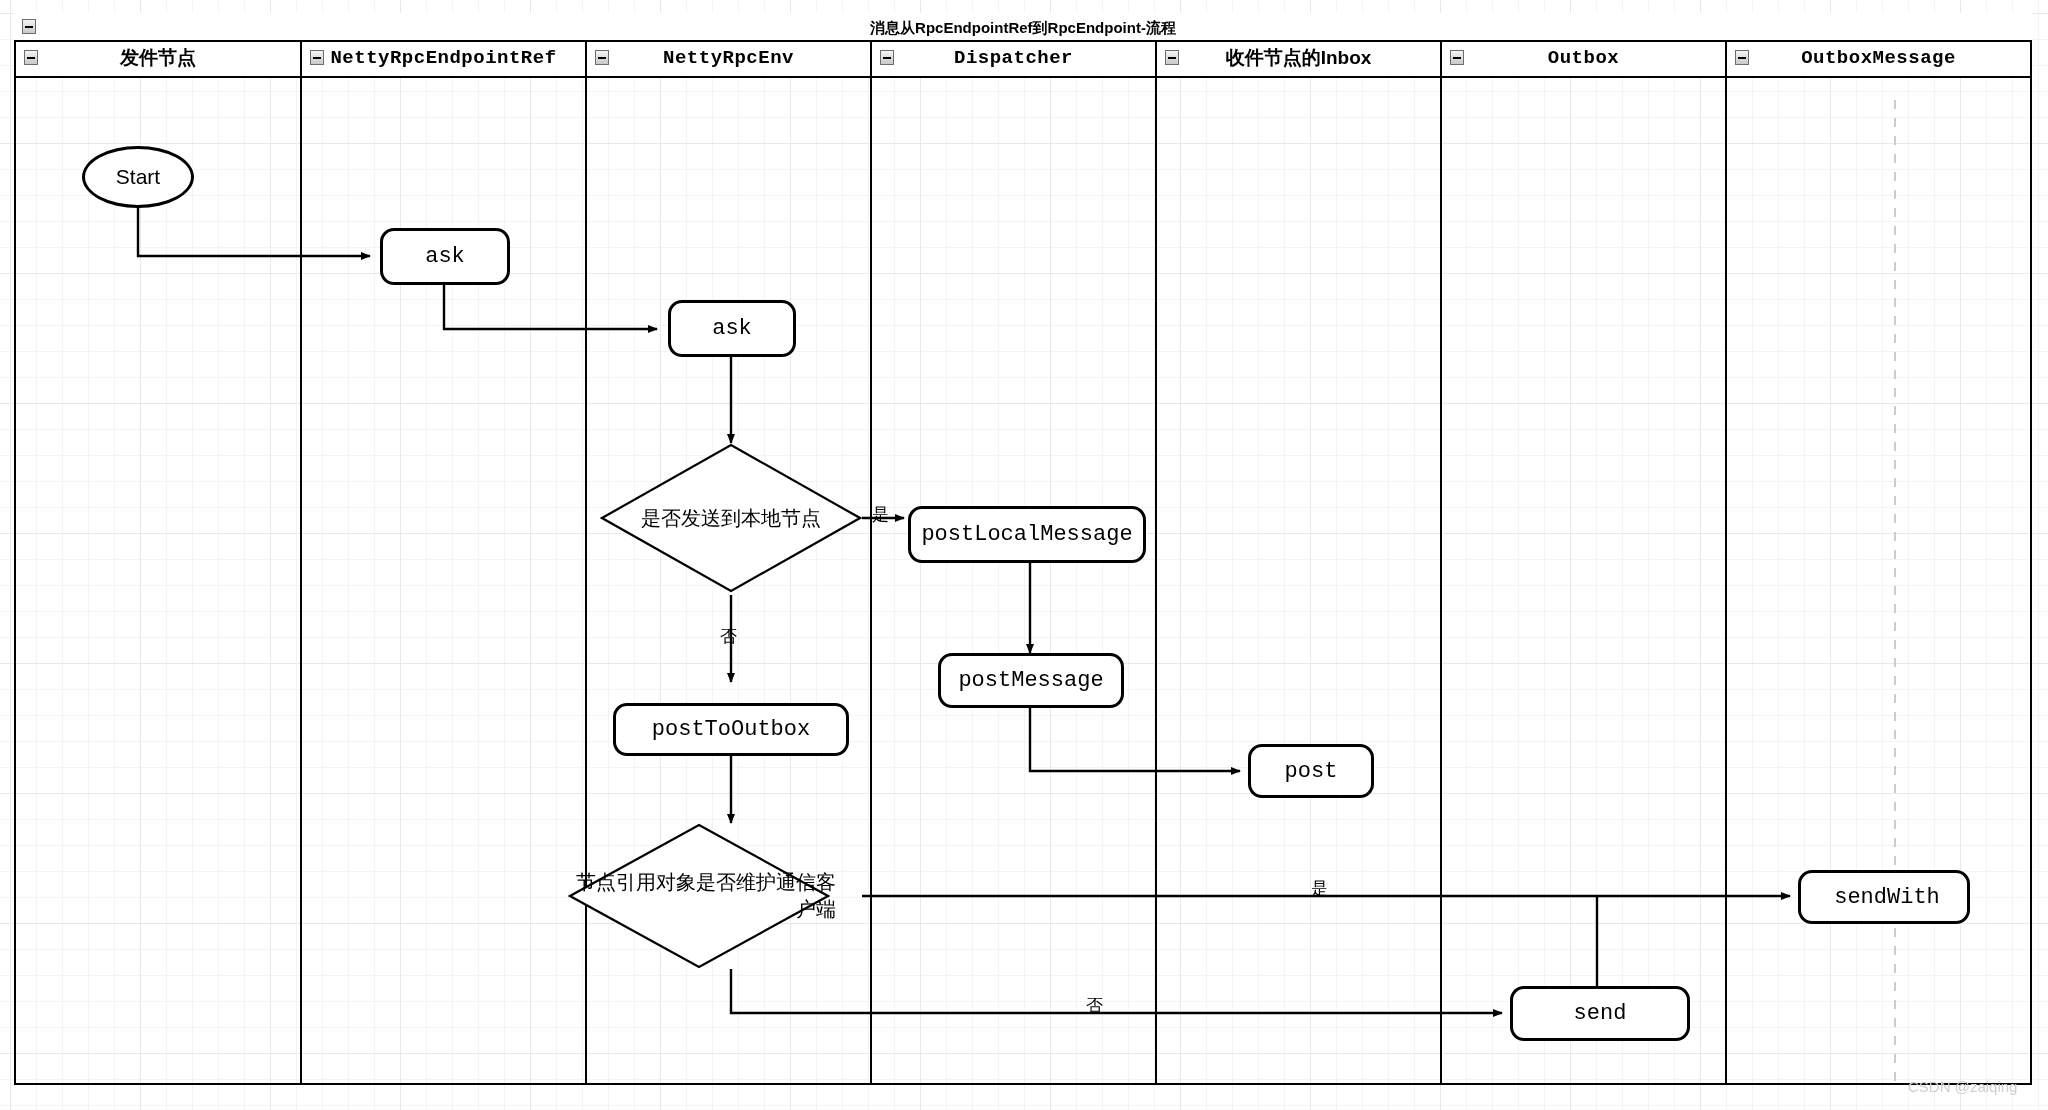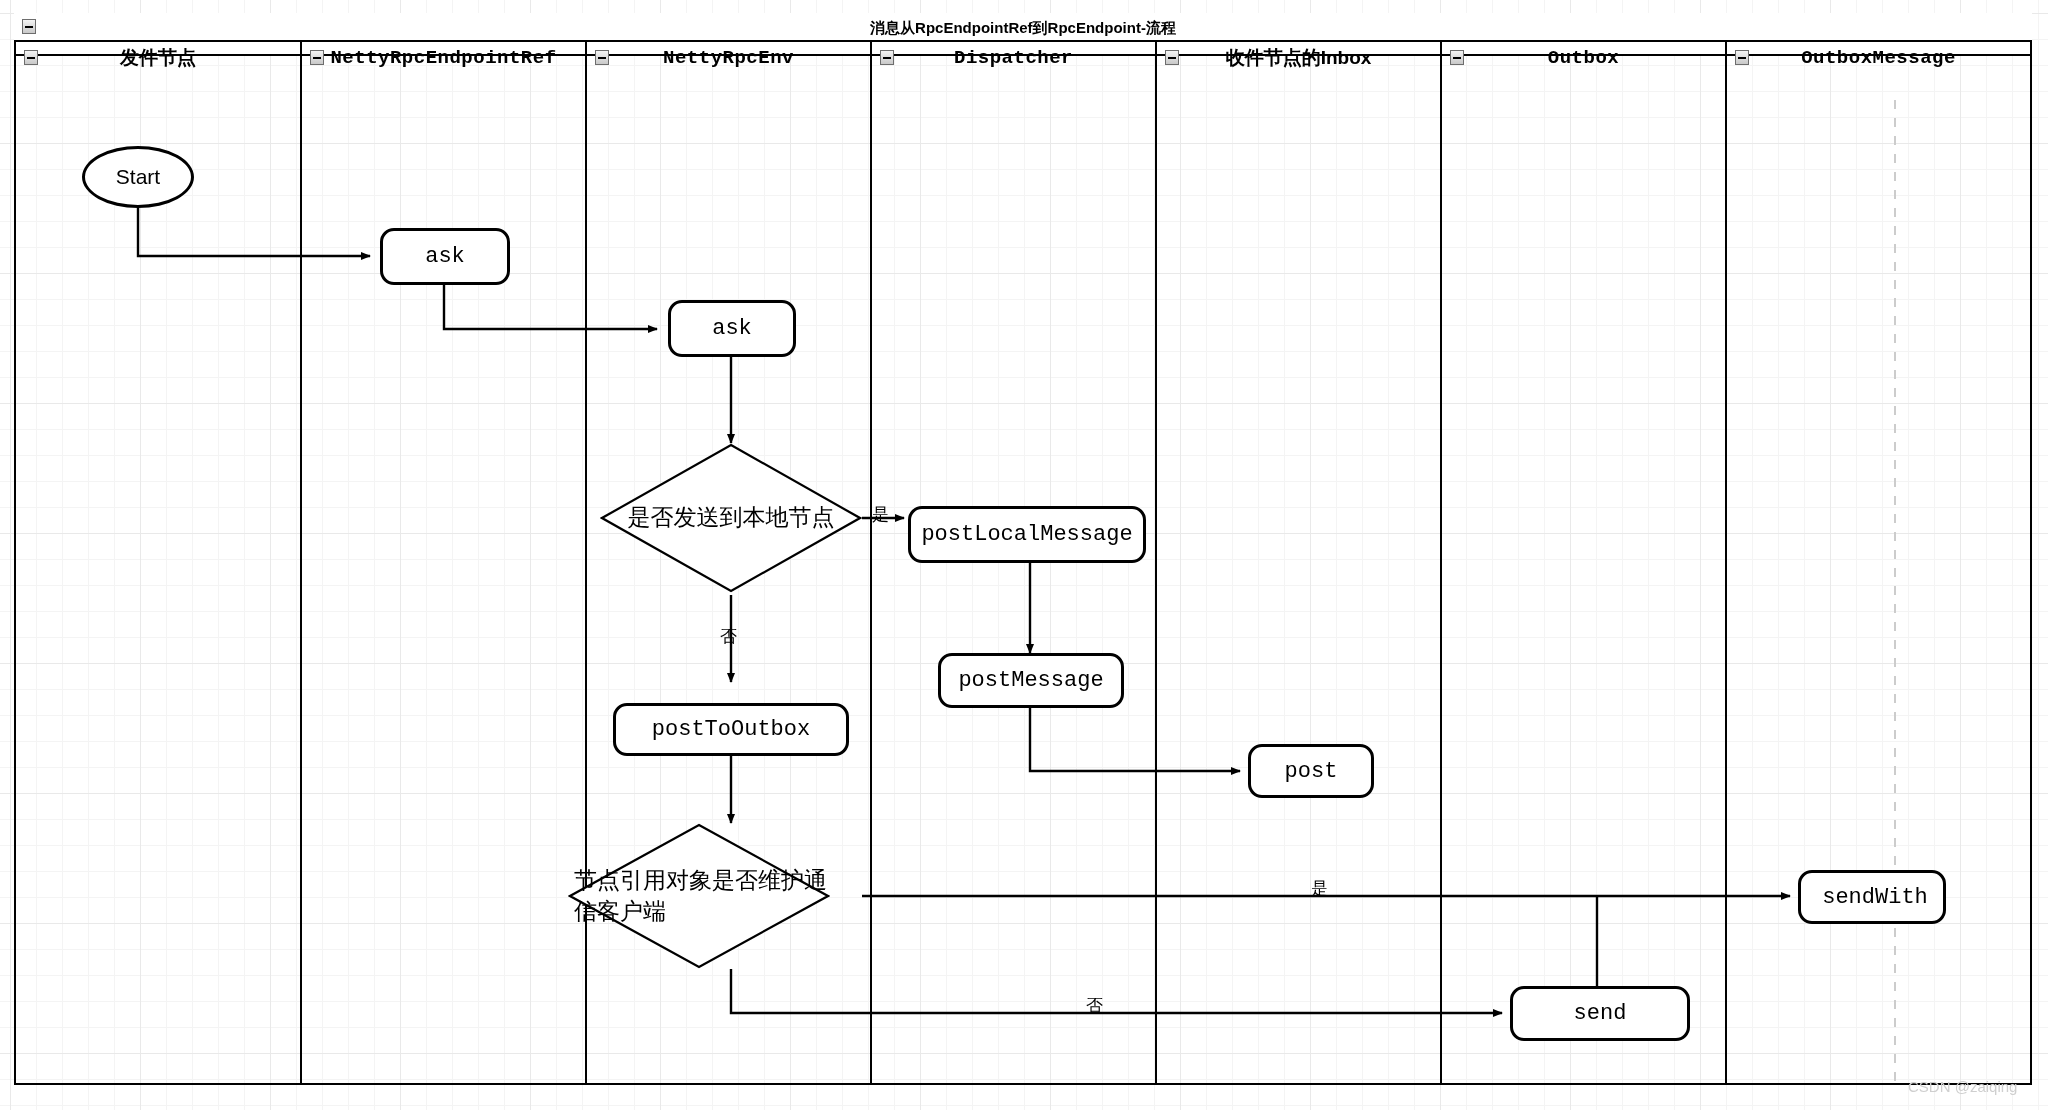--- a/index.html
+++ b/index.html
@@ -75,21 +75,21 @@
     top: 6px;
     width: 8px;
     height: 2px;
     background: #000;
   }
 
   
   .lane-head {
     position: absolute;
     top: 42px;
-    height: 14px;
+    height: 36px;
     box-sizing: border-box;
     border-bottom: 2px solid #000;
     background: #ffffff;
   }
   .lane-head .lane-label {
     position: absolute;
     left: 0;
     top: 0;
     width: 100%;
     height: 32px;
@@ -150,24 +150,24 @@
   .diamond-text {
     position: absolute;
     left: 0;
     top: 0;
     width: 100%;
     height: 100%;
     display: flex;
     align-items: center;
     justify-content: center;
     font-family: "Liberation Sans", "DejaVu Sans", sans-serif;
-    font-size: 23px;
+    font-size: 20px;
     line-height: 1.35;
     color: #000;
-    text-align: left;
+    text-align: right;
   }
 
   
   .edge-layer {
     position: absolute;
     left: 0;
     top: 0;
     width: 2048px;
     height: 1110px;
     pointer-events: none;
@@ -321,19 +321,19 @@
   </div>
 
   <div class="node rrect" style="left:1248px; top:744px; width:126px; height:54px;">
     <span>post</span>
   </div>
 
   <div class="node rrect" style="left:1510px; top:986px; width:180px; height:55px;justify-content:center;">
     <span>send</span>
   </div>
 
-  <div class="node rrect" style="left:1798px; top:870px; width:148px; height:54px;padding-left:6px;">
+  <div class="node rrect" style="left:1798px; top:870px; width:172px; height:54px;padding-left:6px;">
     <span>sendWith</span>
   </div>
 
   <div class="watermark" style="left:1908px; top:1078px;">CSDN @zaiqing</div>
 
 </div>
 
 </body></html>

